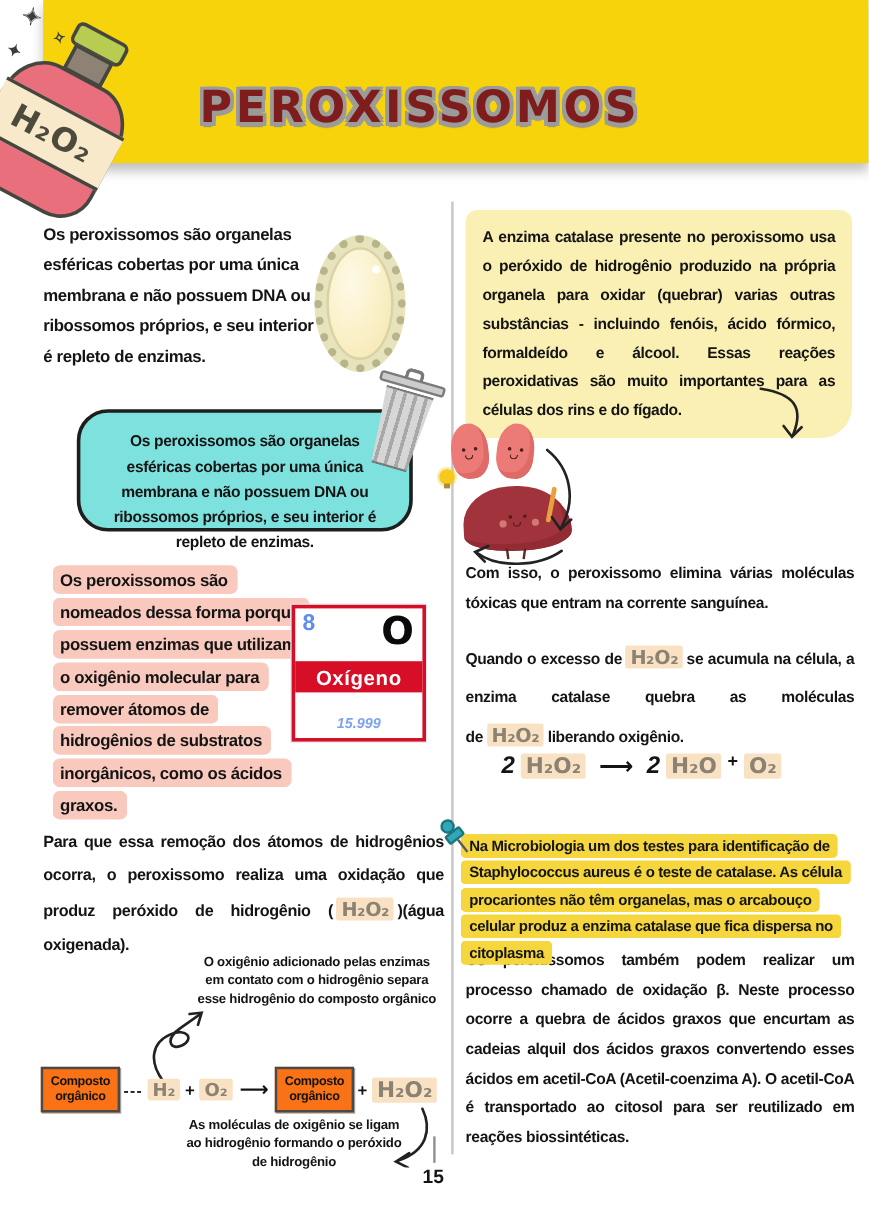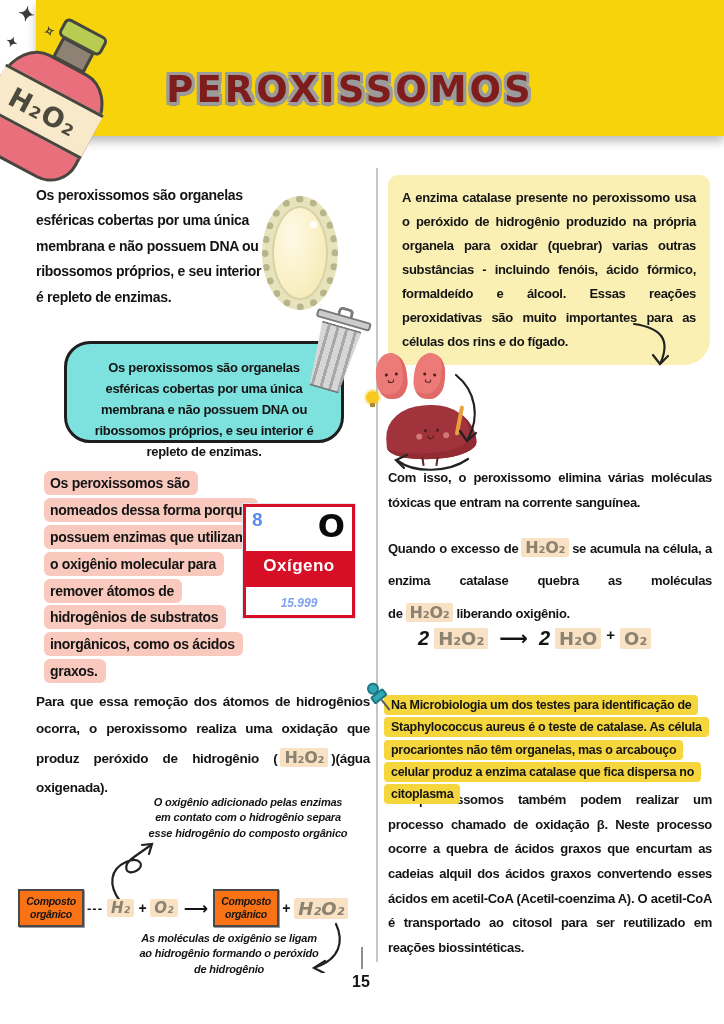--- a/index.html
+++ b/index.html
@@ -93,30 +93,30 @@
                font-size:14px; font-weight:bold; line-height:1.92; letter-spacing:-.3px; color:#141414; }
   .pink-wrap .hl { background:#F9C9BE; padding:4px 8px 4px 6px; border-radius:6px; }
 
   .element-card { position:absolute; left:243px; top:504px; width:112px; height:114px;
                   background:#ffffff; border:3px solid #D60F27;
                   box-shadow:0 0 0 1px #e2e7f2; z-index:2; }
   .ec-top { position:relative; height:44px; }
   .ec-num { position:absolute; left:6px; top:2px; color:#5B8DEE; font-size:19px; font-weight:bold; }
   .ec-sym { position:absolute; right:7px; top:0px; color:#0a0a0a; font-size:32px; font-weight:bold;
             font-family:"DejaVu Sans", sans-serif; }
-  .ec-band { height:36px; background:#D60F27; color:#ffffff; text-align:center;
+  .ec-band { height:26px; background:#D60F27; color:#ffffff; text-align:center;
              font-size:17px; font-weight:bold; line-height:30px; letter-spacing:.5px; }
   .ec-mass { position:absolute; bottom:5px; left:0; right:0; text-align:center;
              color:#7FA3F0; font-size:12px; font-weight:bold; font-style:italic; }
 
   .removal { left:36px; top:688px; width:334px; font-size:13.5px; line-height:2.0; }
   .removal .chem { font-size:16px; }
 
   
-  .diagram { position:absolute; left:18px; top:793px; width:342px; height:180px;font-style:italic; }
+  .diagram { position:absolute; left:34px; top:793px; width:342px; height:180px; }
   .dg-note { position:absolute; color:#141414; font-weight:bold; font-size:11px;
              line-height:1.4; text-align:center; letter-spacing:-.2px; }
   .dg-note-top { left:128px; top:2px; width:204px; }
   .dg-note-bottom { left:118px; top:138px; width:186px; }
   .dg-eq { position:absolute; left:0; top:96px; width:342px; display:flex;
            align-items:center; gap:3px; font-weight:bold; color:#141414; }
   .dg-box { width:66px; min-height:38px; background:#f97316; border:2px solid #4a4a4a;
             box-shadow:1px 1px 0 #9b9b9b; font-size:10.5px; font-weight:bold;
             display:flex; align-items:center; justify-content:center; text-align:center;
             line-height:1.25; padding:2px; letter-spacing:-.3px; }

